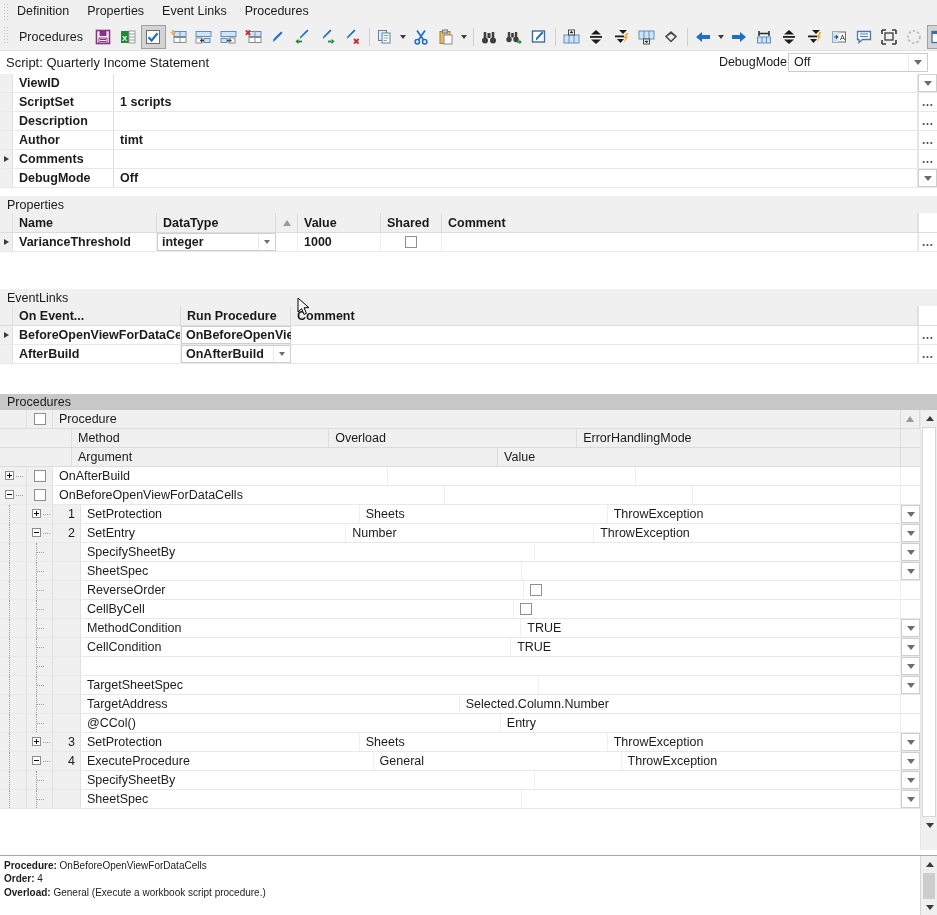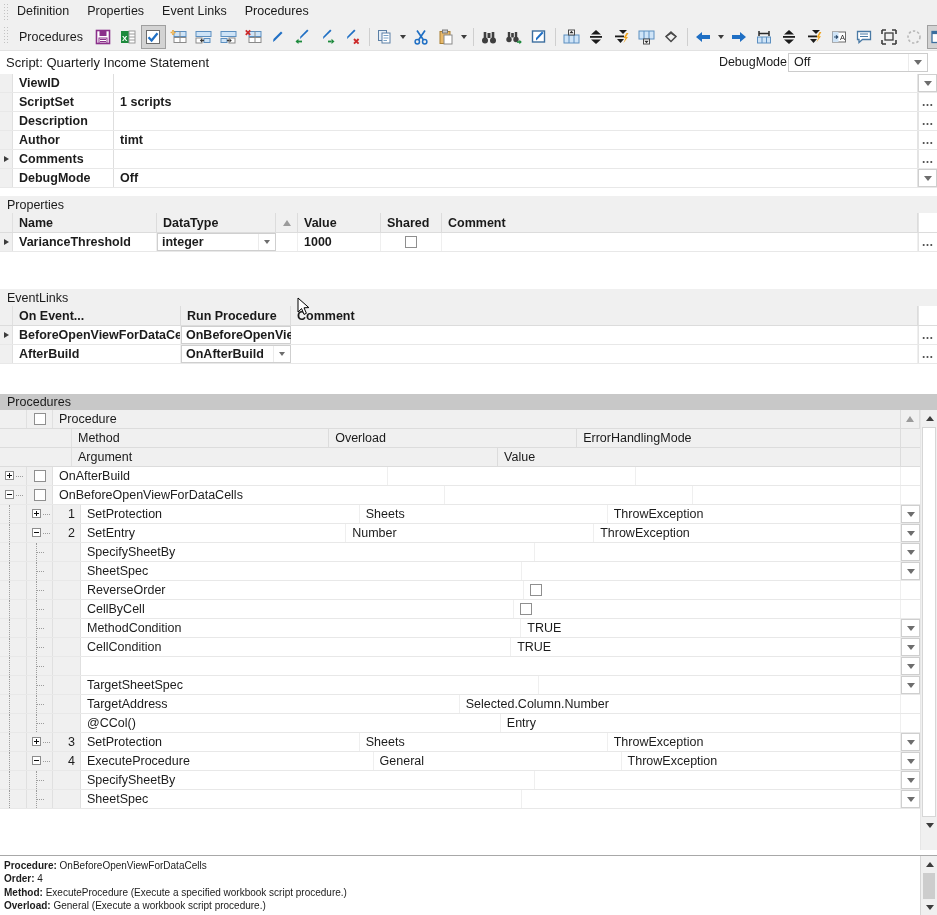--- a/index.html
+++ b/index.html
@@ -1101,24 +1101,20 @@
   <div class="infopane">
     <div class="infoline">
       <b>Procedure:</b>
       <span>OnBeforeOpenViewForDataCells</span>
     </div>
     <div class="infoline">
       <b>Order:</b>
       <span>4</span>
     </div>
     <div class="infoline">
-      <b>Method:</b>
-      <span>ExecuteProcedure (Execute a specified workbook script procedure.)</span>
-    </div>
-    <div class="infoline">
       <b>Overload:</b>
       <span>General (Execute a workbook script procedure.)</span>
     </div>
     <div class="info-scroll">
       <div class="vs-btn">
           <span class="tri-up"></span>
         </div>
       <div class="sb-thumb"></div>
       <div class="vs-btn">
           <span class="tri-dn"></span>

